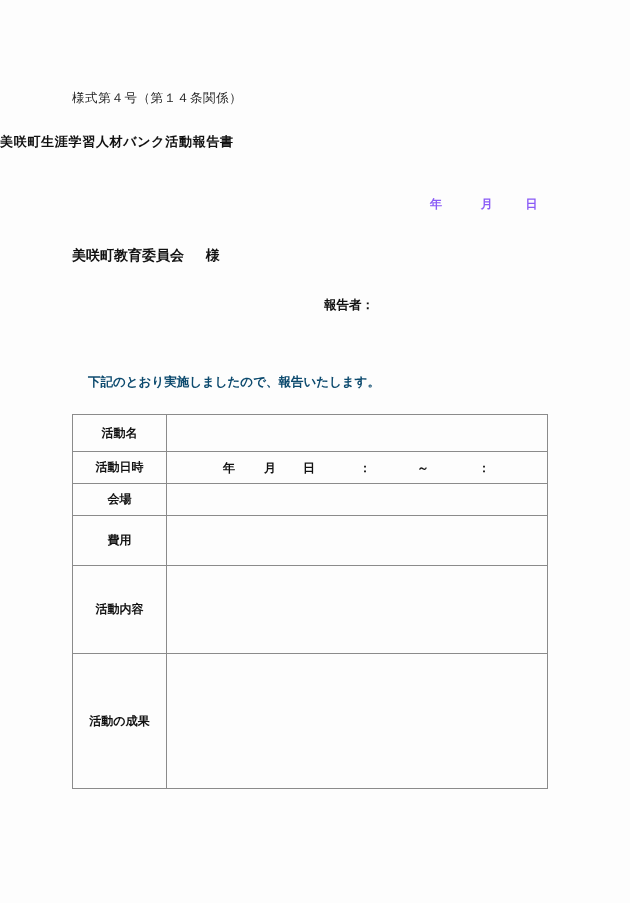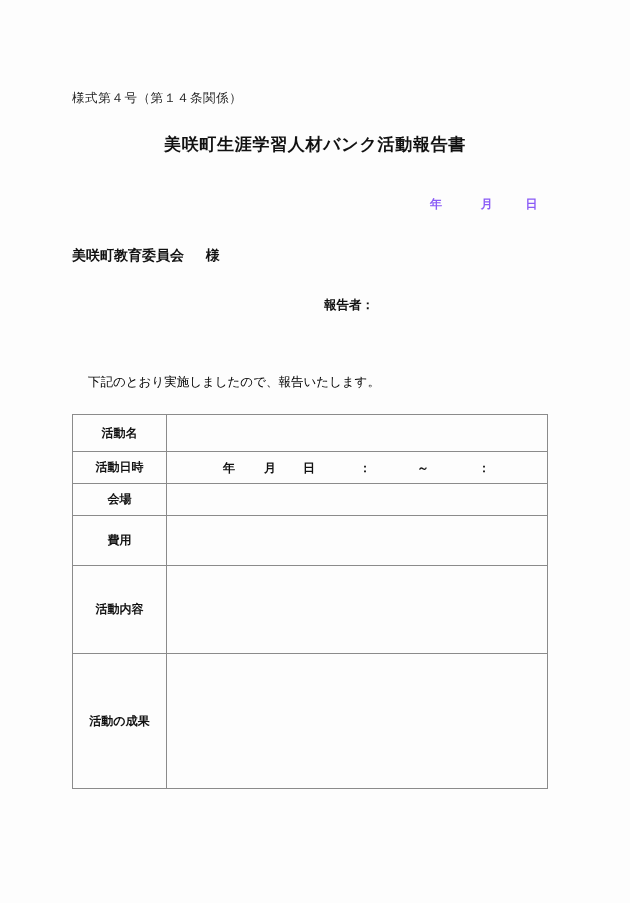--- a/index.html
+++ b/index.html
@@ -33,22 +33,22 @@
     color: #1f1f1f;
     white-space: nowrap;
   }
 
   
   .doc-title {
     position: absolute;
     left: 0;
     top: 133px;
     width: 630px;
-    text-align: center;
-    font-size: 17px;
+    text-align: left;
+    font-size: 13px;
     font-weight: bold;
     letter-spacing: 0.7px;
     color: #111;
     white-space: nowrap;
   }
 
   
   .date-line {
     position: absolute;
     left: 430px;
@@ -86,22 +86,22 @@
     color: #111;
     white-space: nowrap;
   }
 
   
   .statement {
     position: absolute;
     left: 88px;
     top: 374px;
     font-size: 12.5px;
-    font-weight: normal;
-    color: #000000;
+    font-weight: bold;
+    color: #0c4a6e;
     white-space: nowrap;
   }
 
   
   .form-table {
     position: absolute;
     left: 72px;
     top: 414px;
     width: 473px;
     border-collapse: collapse;

